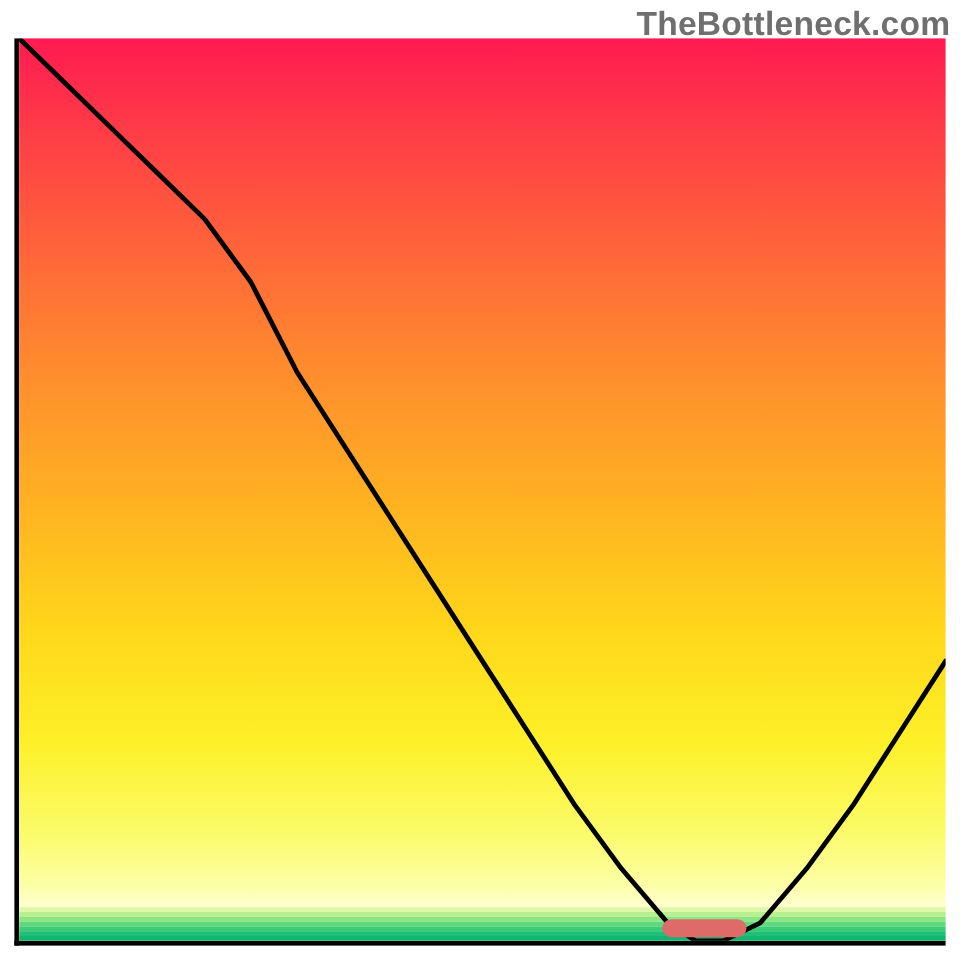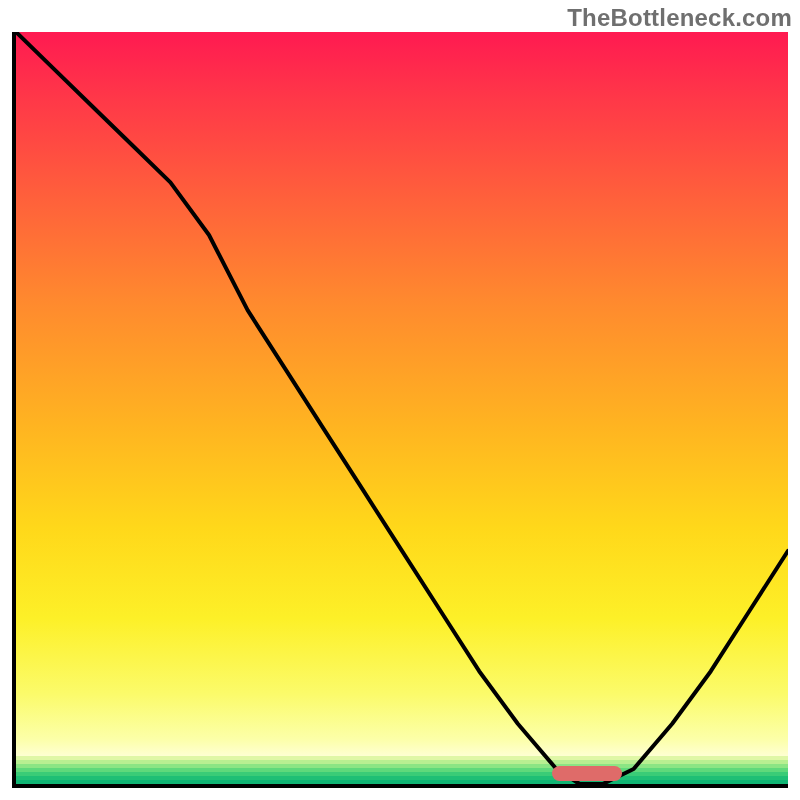--- a/index.html
+++ b/index.html
@@ -12,21 +12,21 @@
   }
   .wrap {
     position: relative;
     width: 800px;
     height: 800px;
   }
   .watermark {
     position: absolute;
     top: 4px;
     right: 8px;
-    font-size: 24px;
+    font-size: 28px;
     font-weight: 600;
     color: #6f6f6f;
     letter-spacing: 0.2px;
   }
   .plot-border {
     position: absolute;
     left: 12px;
     top: 32px;
     width: 776px;
     height: 756px;

